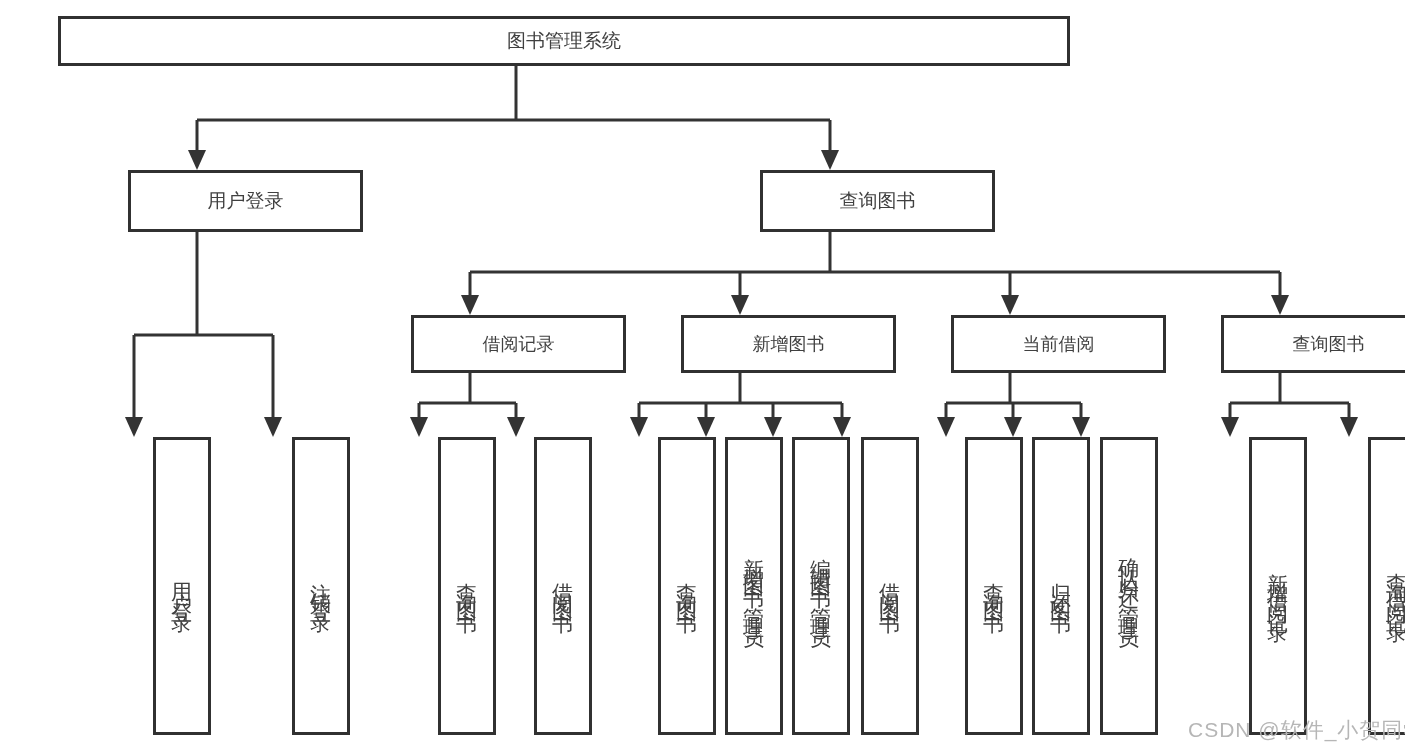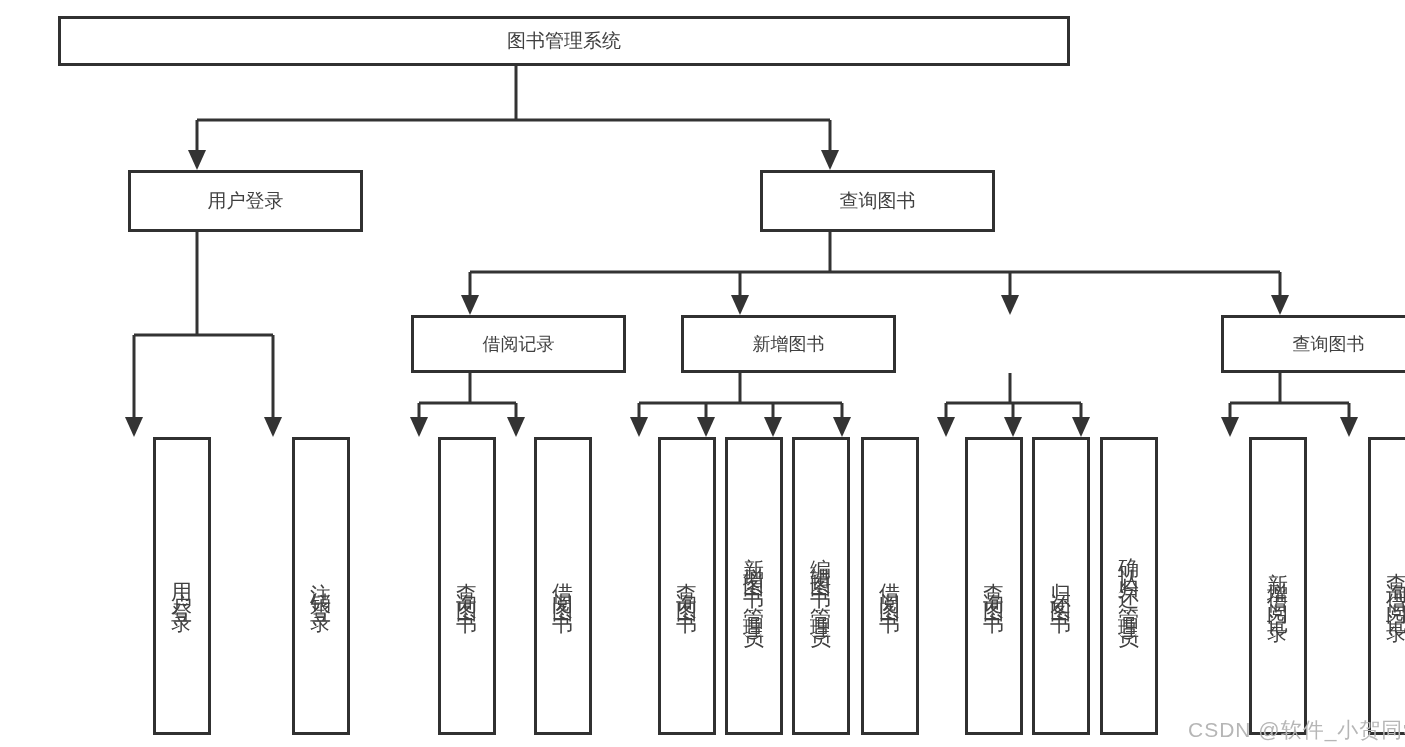--- a/index.html
+++ b/index.html
@@ -105,20 +105,21 @@
       </g>
   </svg>
 
   <div class="box root">图书管理系统</div>
 
   <div class="box lvl2" style="left:80px">用户登录</div>
   <div class="box lvl2" style="left:712px">查询图书</div>
 
   <div class="box lvl3" style="left:363px">借阅记录</div>
   <div class="box lvl3" style="left:633px">新增图书</div>
+  <div class="box lvl3" style="left:903px">当前借阅</div>
   <div class="box lvl3" style="left:1173px">查询图书</div>
 
   <div class="box leaf" style="left:105px">
     <span class="vtext">用户登录</span>
   </div>
   <div class="box leaf" style="left:244px">
     <span class="vtext">注销登录</span>
   </div>
 
   <div class="box leaf" style="left:390px">

